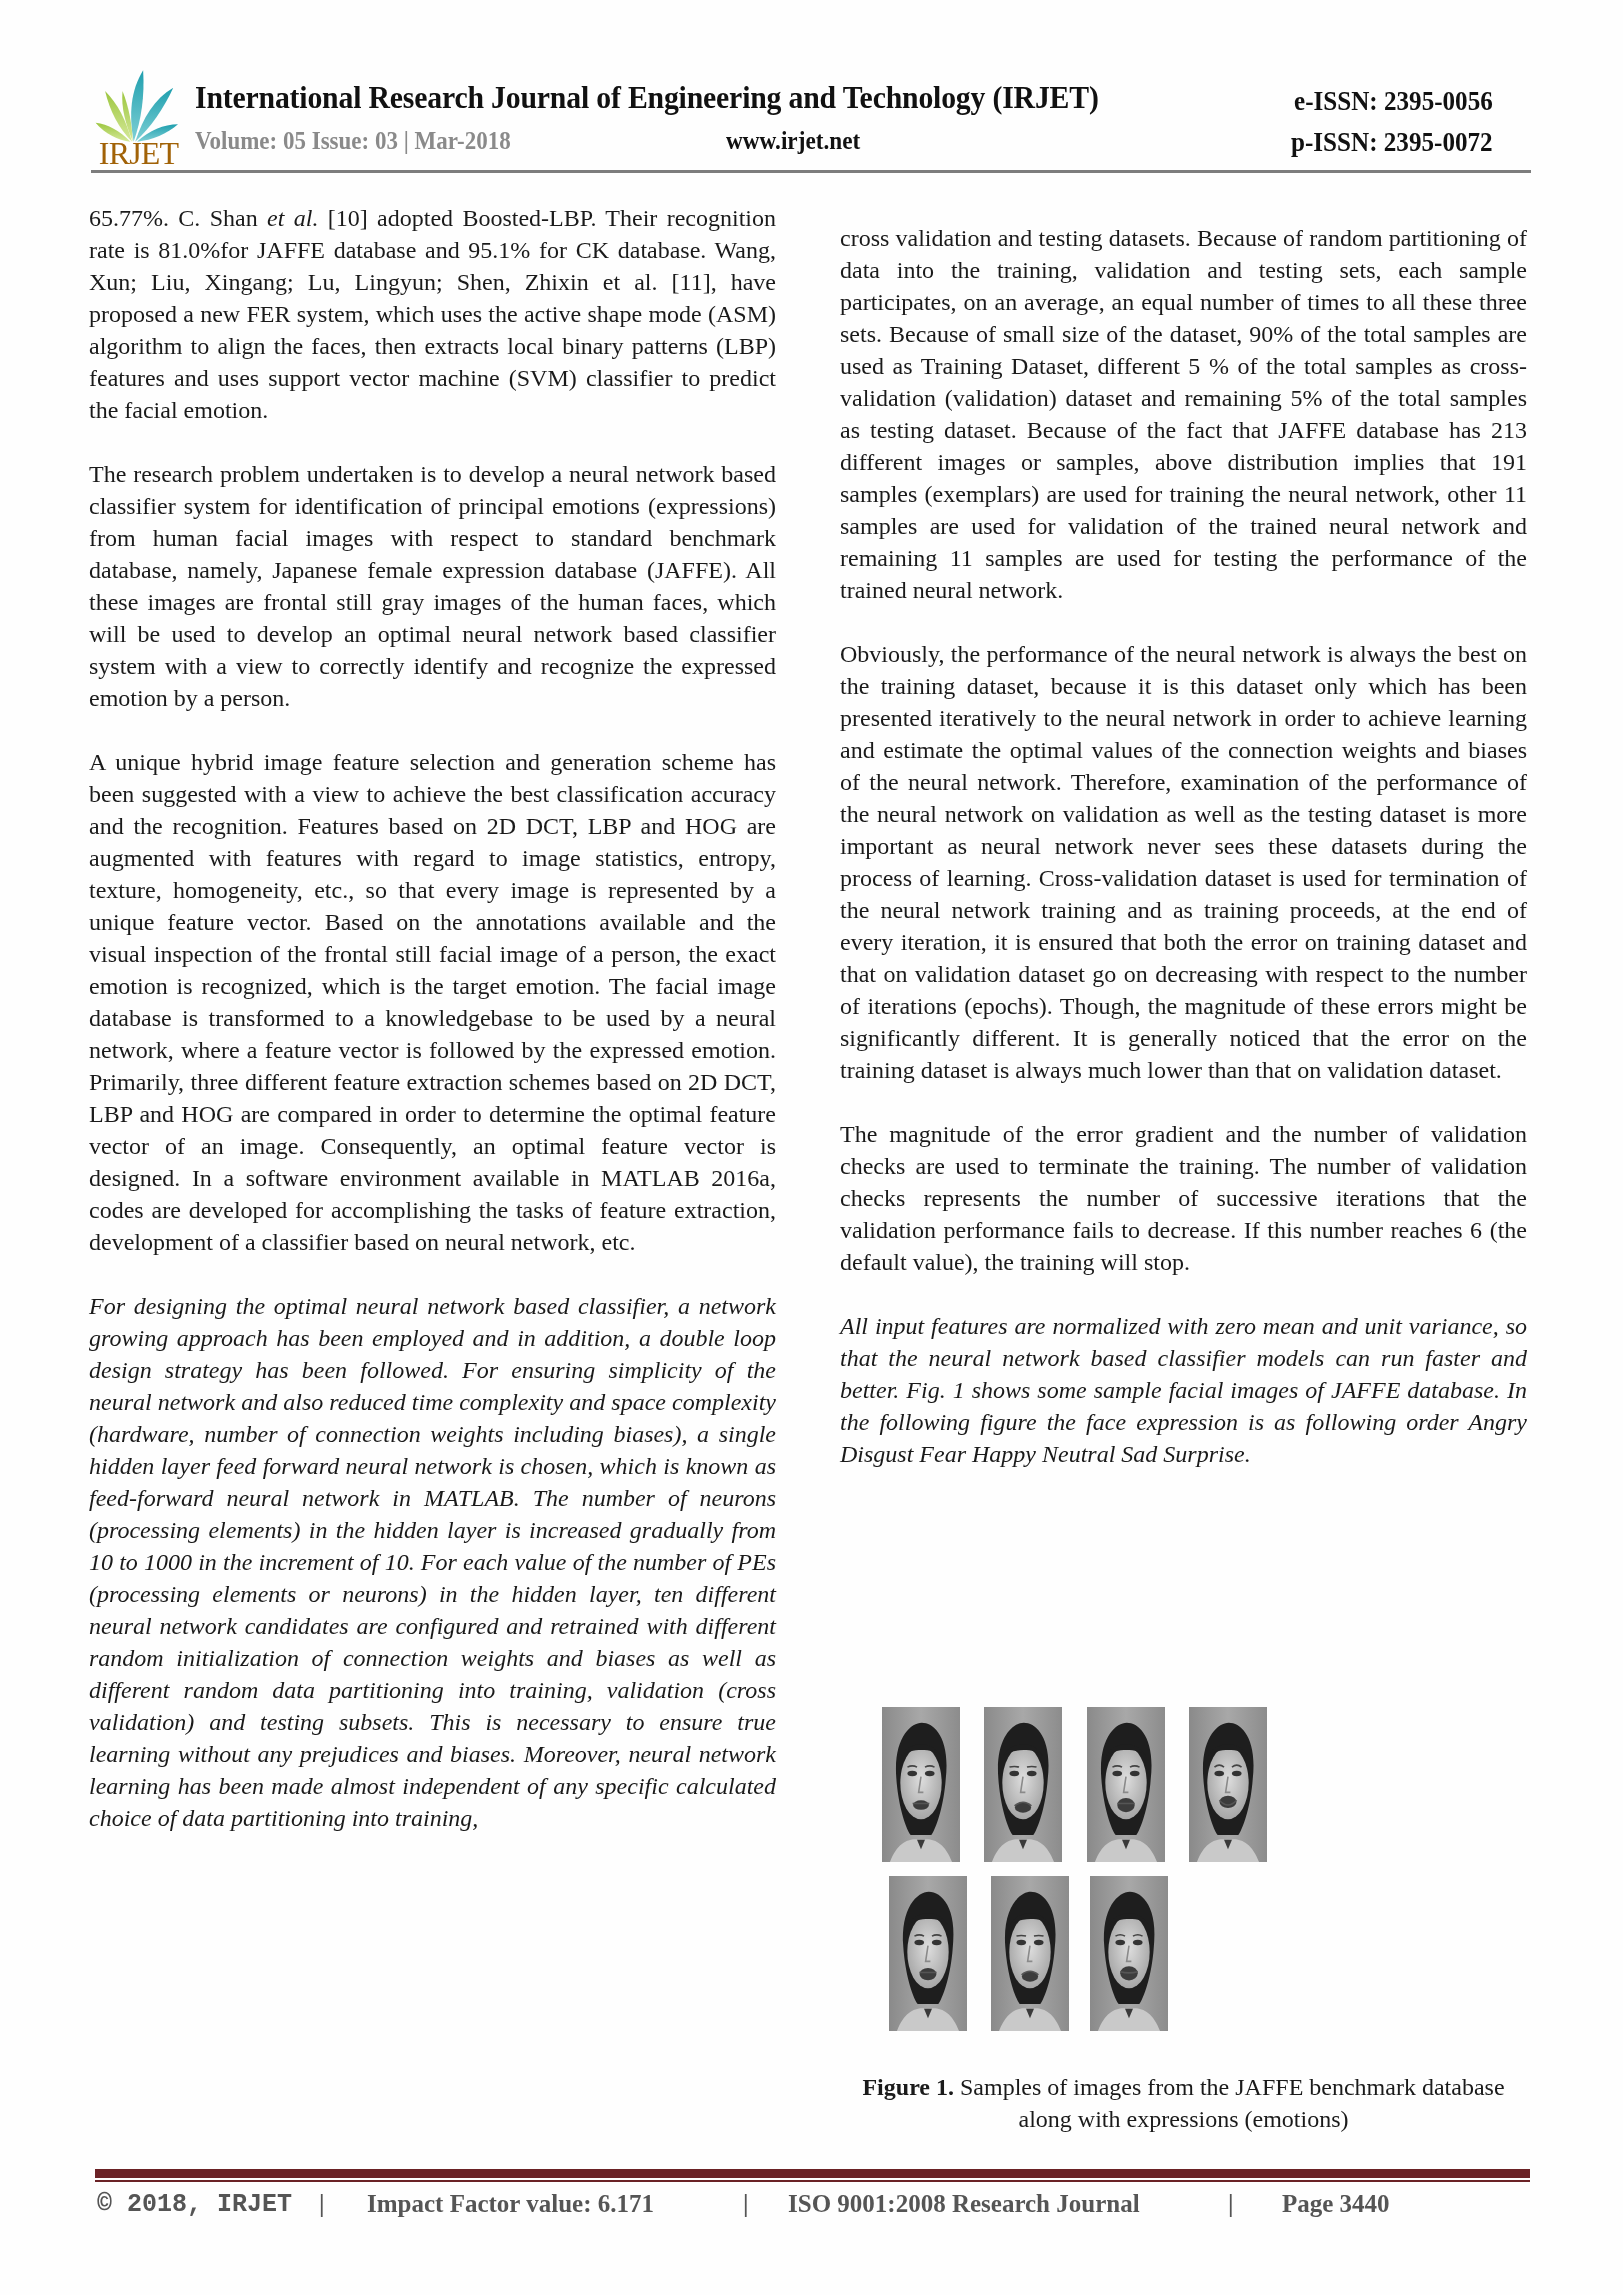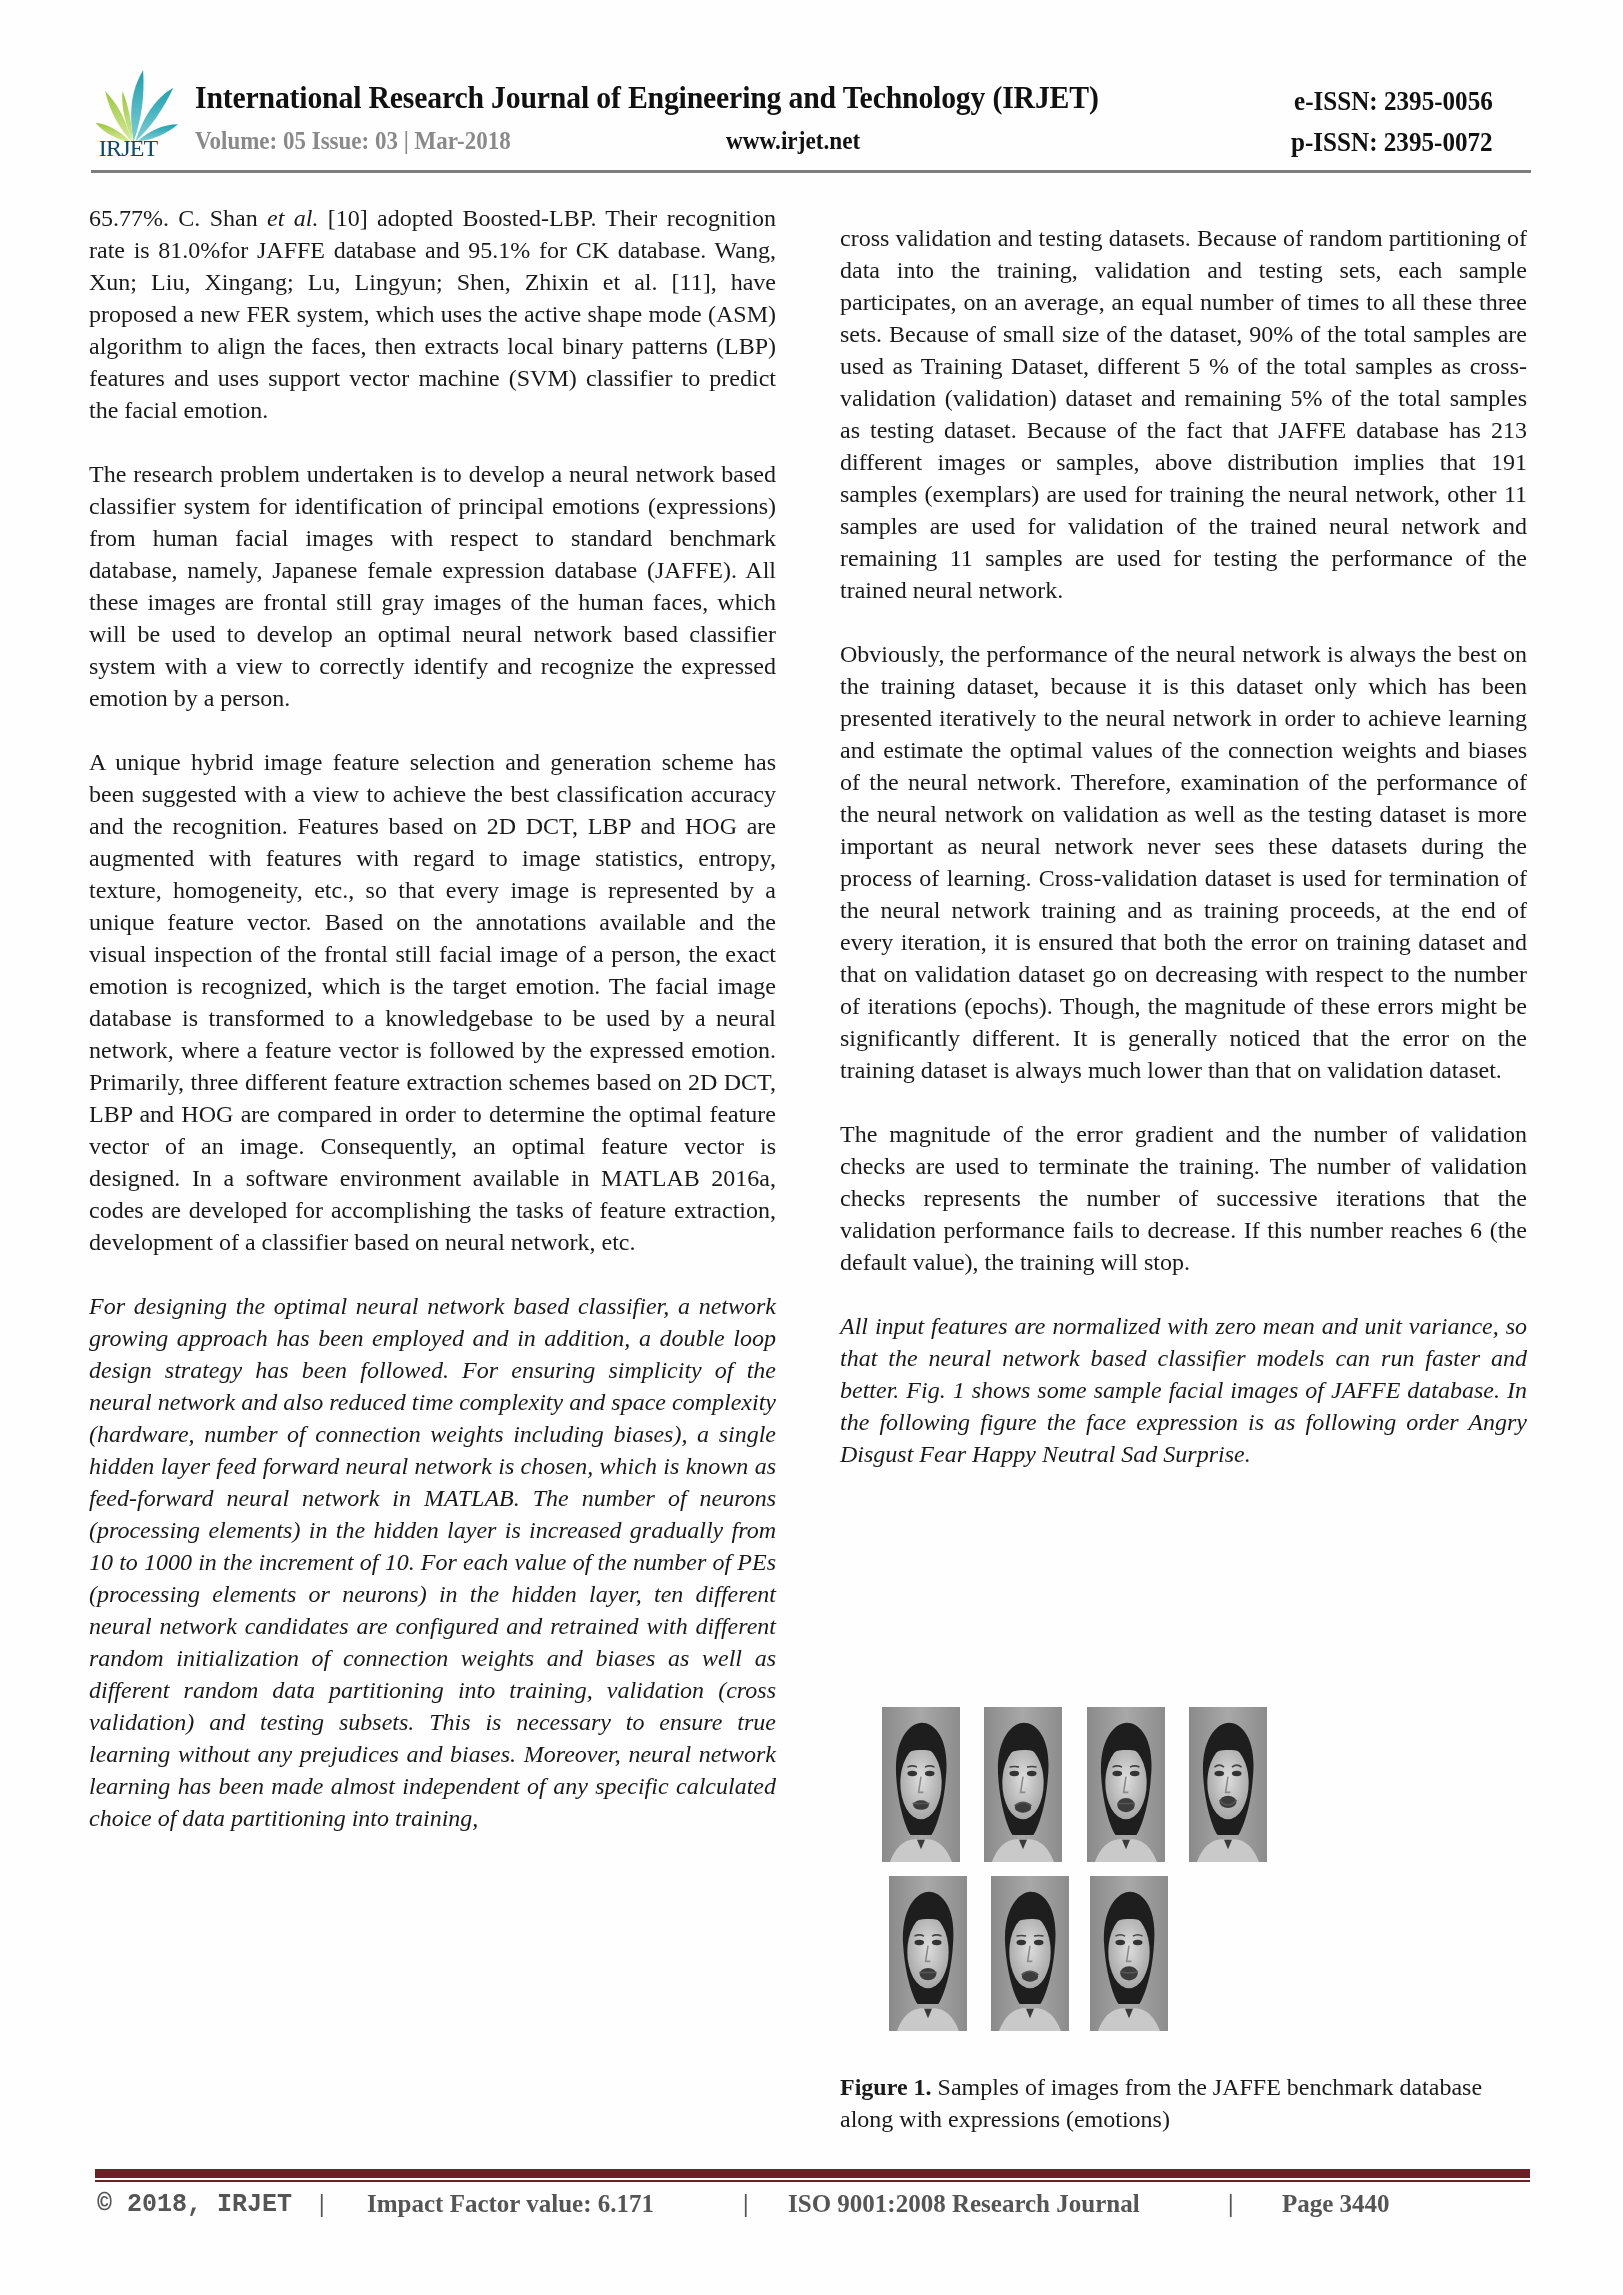--- a/index.html
+++ b/index.html
@@ -2,42 +2,42 @@
 <html style="font-size:12.7px"><head>
 <meta charset="utf-8">
 <style>
   html, body { margin: 0; padding: 0; background: #fefefe; }
   body { width: 1624px; height: 2295px; position: relative; overflow: hidden; font-family: "Liberation Serif", "DejaVu Serif", serif; color: #1a1a1a; }
   .abs { position: absolute; }
 
   
   #logo { left: 94px; top: 67px; width: 84px; height: 97px; }
   #logo svg { width: 84px; height: 78px; display: block; }
-  #logo-text { position: absolute; left: 4.8px; top: 68px; font-family: "Liberation Serif", serif; font-size: 24px; color: #0c4a6e; letter-spacing: -0.8px; }
+  #logo-text { position: absolute; left: 4.8px; top: 68px; font-family: "Liberation Serif", serif; font-size: 32px; color: #a16207; letter-spacing: -0.8px; }
   #journal-title { left: 195px; top: 79px; font-family: "Liberation Serif", serif; font-weight: bold; font-size: 32px; color: #111; letter-spacing: -0.2px; white-space: nowrap; transform: scaleX(0.93); transform-origin: left top; }
   #eissn { left: 1294px; top: 86px; font-weight: bold; font-size: 27px; color: #111; white-space: nowrap; transform: scaleX(0.93); transform-origin: left top; }
   #volume { left: 195px; top: 127px; font-size: 25px; font-weight: bold; color: #8a8a8a; white-space: nowrap; transform: scaleX(0.92); transform-origin: left top; }
   #website { left: 726px; top: 127px; font-size: 25px; font-weight: bold; color: #111; white-space: nowrap; transform: scaleX(0.93); transform-origin: left top; }
   #pissn { left: 1291px; top: 127px; font-size: 27px; font-weight: bold; color: #111; white-space: nowrap; transform: scaleX(0.93); transform-origin: left top; }
   #header-rule { left: 91px; top: 170px; width: 1440px; height: 3.2px; background: #7d7d7d; }
 
   
   .col { position: absolute; width: 687px; font-size: 24px; line-height: 32px; text-align: justify; }
   #col-left { left: 89px; top: 202px; }
   #col-right { left: 840px; top: 202px; margin-top: 20px; }
   .col p { margin: 0 0 32px 0; }
   .col p.last { margin-bottom: 0; font-style: italic; }
   .col h2 { font-size: 27px; font-weight: bold; margin: 0 0 32px 0; line-height: 35px; }
   .col em { font-style: italic; }
 
   
   #figure { left: 840px; top: 1697px; width: 687px; height: 444px; }
   .face { position: absolute; width: 78px; height: 155px; background: #9a9a9a; overflow: hidden; }
   .face svg { width: 100%; height: 100%; display: block; }
-  #fig-caption { position: absolute; left: 0; top: 374px; width: 687px; font-size: 24px; line-height: 32px; }
+  #fig-caption { position: absolute; left: 0; top: 374px; width: 687px; text-align: center; font-size: 24px; line-height: 32px; }
   #fig-caption b { font-weight: bold; }
 
   
   #footer-bar { left: 95px; top: 2169px; width: 1435px; height: 8.7px; background: #6b2226; }
   #footer-line { left: 95px; top: 2180px; width: 1435px; height: 2.4px; background: #6b2226; }
   #footer { left: 97px; top: 2190px; width: 1435px; font-size: 25px; font-weight: bold; color: #555; white-space: nowrap; }
   #footer span { position: absolute; top: 0; }
   .sep { color: #555; }
 </style>
 </head>

